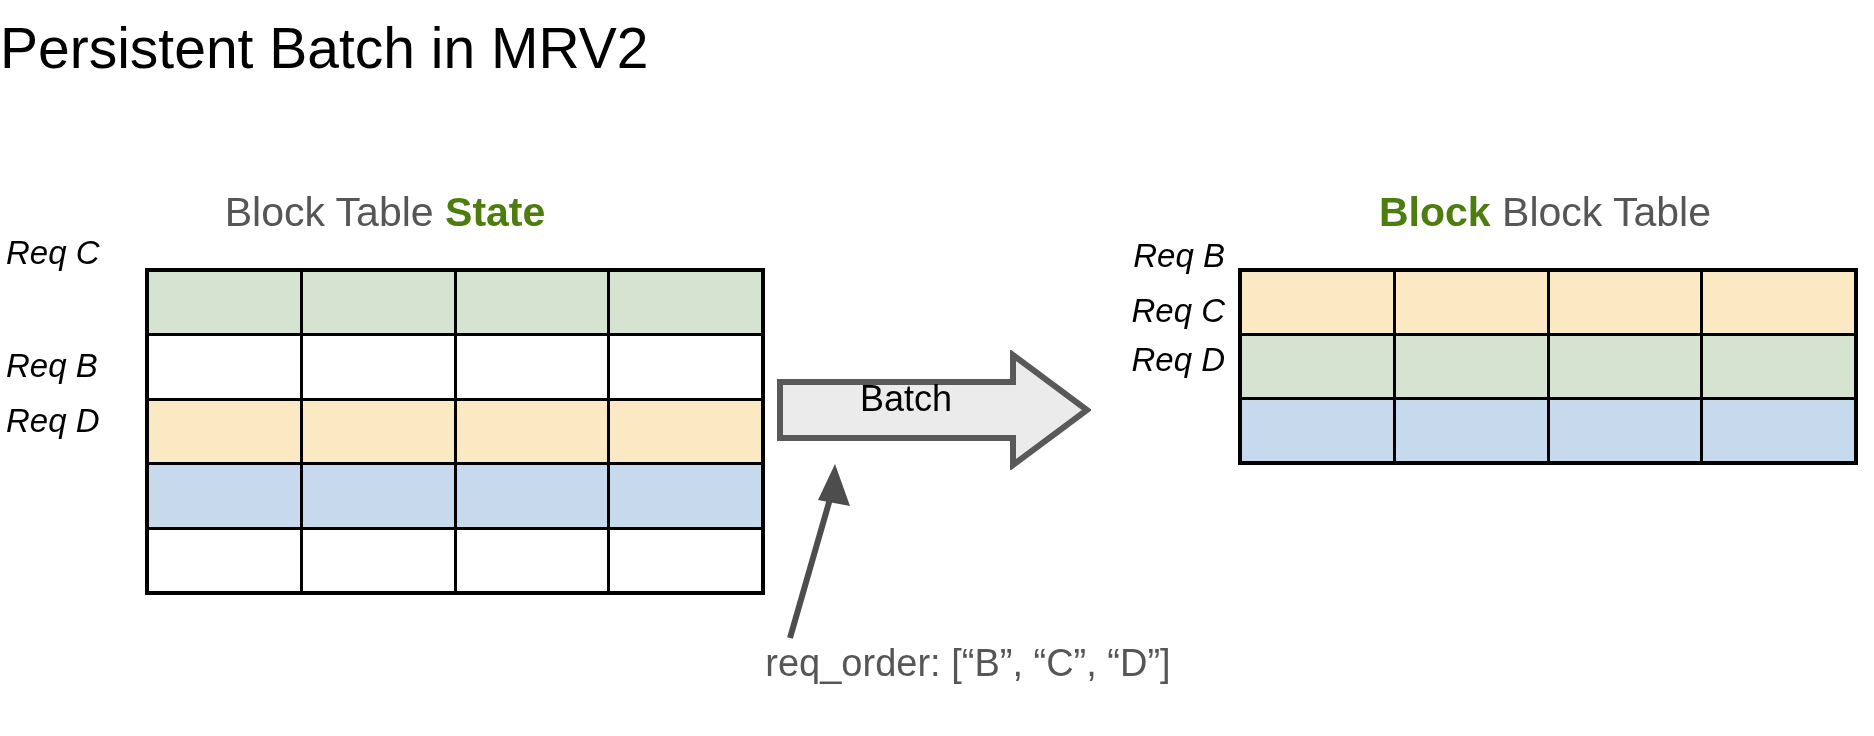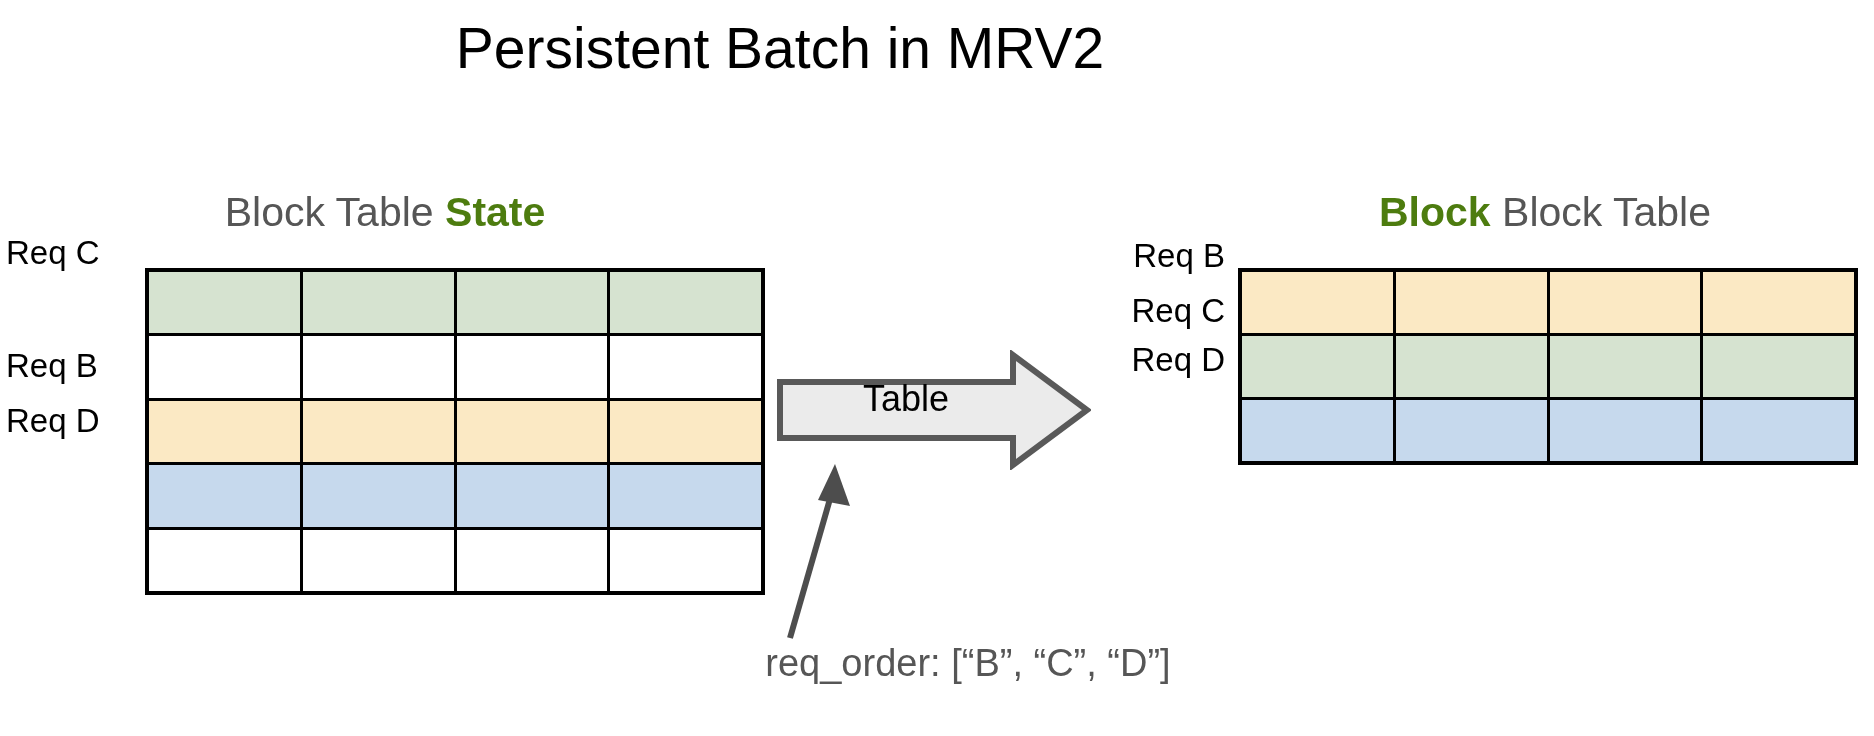--- a/index.html
+++ b/index.html
@@ -17,21 +17,21 @@
     background: #ffffff;
     overflow: hidden;
   }
 
   
   #slide-title {
     position: absolute;
     left: 0;
     top: 14px;
     width: 1560px;
-    text-align: center;
+    text-align: left;
     font-size: 57px;
     line-height: 1.2;
     color: #000000;
     white-space: nowrap;
   }
 
   
   .table-heading {
     position: absolute;
     font-size: 41px;
@@ -80,20 +80,21 @@
     grid-template-rows: repeat(3, 1fr);
   }
 
   
   .row-label {
     position: absolute;
     font-size: 33px;
     line-height: 1;
     color: #000000;
     white-space: nowrap;
+    font-style: italic;
   }
   .row-label.right { left: 1105px;  width: 120px; text-align: right; }
 
   #label-state-c { left: 6px; top: 236px; }
   #label-state-b { left: 6px; top: 349px; }
   #label-state-d { left: 6px; top: 404px; }
 
   #label-input-b { top: 239px; }
   #label-input-c { top: 294px; }
   #label-input-d { top: 343px; }
@@ -195,21 +196,21 @@
   <div id="label-state-b" class="row-label">Req B</div>
   <div id="label-state-d" class="row-label">Req D</div>
 
   <div id="label-input-b" class="row-label right">Req B</div>
   <div id="label-input-c" class="row-label right">Req C</div>
   <div id="label-input-d" class="row-label right">Req D</div>
 
   <svg id="gather-arrow" viewBox="0 0 315 120">
     <polygon points="4,32 237,32 237,5 311,60 237,115 237,88 4,88" fill="#EBEBEB" stroke="#595959" stroke-width="6" stroke-linejoin="miter"></polygon>
   </svg>
-  <div id="gather-label">Table</div>
+  <div id="gather-label">Batch</div>
 
   <svg id="req-order-pointer" viewBox="0 0 110 180">
     <line x1="30" y1="178" x2="72" y2="32" stroke="#4D4D4D" stroke-width="6"></line>
     <polygon points="75,4 90,46 58,40" fill="#4D4D4D"></polygon>
   </svg>
 
   <div id="req-order-caption">req_order: [“B”, “C”, “D”]</div>
 
 </div>
 

